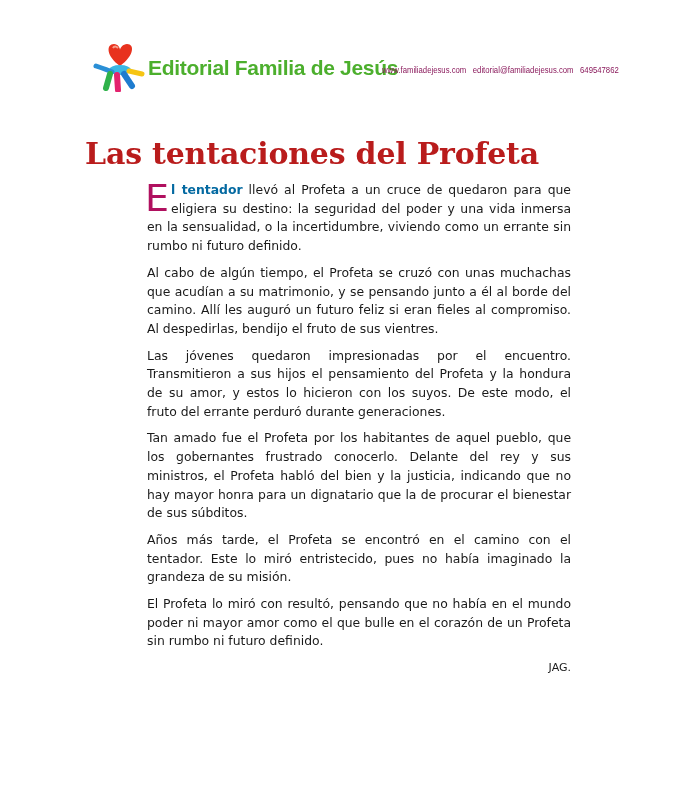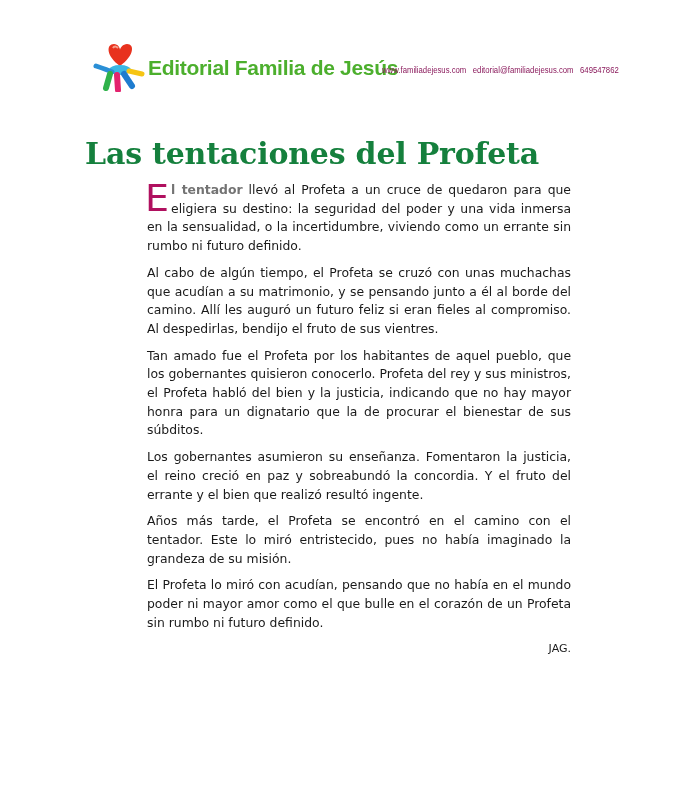--- a/index.html
+++ b/index.html
@@ -2,25 +2,25 @@
 <html><head>
   <meta charset="utf-8">
   <style>
     html, body { margin: 0; padding: 0; background: #ffffff; }
     body { width: 700px; height: 800px; position: relative; overflow: hidden; font-family: "DejaVu Sans", sans-serif; }
     .header { position: absolute; left: 92px; top: 36px; width: 560px; height: 56px; }
     .logo { position: absolute; left: 0; top: 0; width: 56px; height: 56px; }
     .brand { position: absolute; left: 56px; top: 20px; font-family: "Liberation Sans", sans-serif; font-weight: bold; font-size: 21px; color: #4caf2d; letter-spacing: -0.3px; white-space: nowrap; }
     .contact { position: absolute; left: 290px; top: 29px; font-family: "Liberation Sans", sans-serif; font-size: 9px; color: #8a1a5c; white-space: nowrap; transform: scaleX(0.86); transform-origin: left center; }
     .contact span { margin-right: 5px; }
-    .title { position: absolute; left: 0; width: 624px; top: 116px; text-align: center; font-family: "DejaVu Serif", serif; font-size: 30px; color: #15803d; letter-spacing: -0.2px; }
+    .title { position: absolute; left: 0; width: 624px; top: 116px; text-align: center; font-family: "DejaVu Serif", serif; font-size: 30px; color: #b91c1c; letter-spacing: -0.2px; }
     .article { position: absolute; left: 147px; top: 181px; width: 424px; font-family: "DejaVu Sans", sans-serif; font-size: 12.4px; line-height: 18.7px; color: #1a1a1a; text-align: justify; }
     .article p { margin: 0 0 8px 0; }
     .dropcap { float: left; font-family: "DejaVu Sans", sans-serif; font-size: 38px; line-height: 34px; color: #b0105f; margin: 0 2px 0 -2px; font-weight: normal; }
-    .lead { color: #737373; font-weight: bold; }
+    .lead { color: #0369a1; font-weight: bold; }
     .signature { text-align: right; font-size: 11px; margin-top: 4px; }
   </style>
 </head>
 <body>
 
 <div class="header">
   <svg class="logo" viewBox="0 0 56 56">
     <path d="M28 30 C14 20 14 8 22 8 C26 8 28 12 28 14 C28 12 31 8 35 8 C43 8 42 20 28 30 Z" fill="#e8321e"></path>
     <path d="M26 12 C24 10 22 10 21 12" stroke="#f7a08c" stroke-width="2" fill="none"></path>
     <ellipse cx="28" cy="34" rx="11" ry="5" fill="#3bb7e3"></ellipse>
@@ -38,18 +38,18 @@
   </div>
 </div>
 
 <h1 class="title">Las tentaciones del Profeta</h1>
 
 <div class="article">
   <p>
     <span class="dropcap">E</span><span class="lead">l tentador</span><span> llevó al Profeta a un cruce de quedaron para que eligiera su destino: la seguridad del poder y una vida inmersa en la sensualidad, o la incertidumbre, viviendo como un errante sin rumbo ni futuro definido.</span>
   </p>
   <p>Al cabo de algún tiempo, el Profeta se cruzó con unas muchachas que acudían a su matrimonio, y se pensando junto a él al borde del camino. Allí les auguró un futuro feliz si eran fieles al compromiso. Al despedirlas, bendijo el fruto de sus vientres.</p>
-  <p>Tan amado fue el Profeta por los habitantes de aquel pueblo, que los gobernantes quisieron conocerlo. Profeta del rey y sus ministros, el Profeta habló del bien y la justicia, indicando que no hay mayor honra para un dignatario que la de procurar el bienestar de sus súbditos.</p>
-  <p>Los gobernantes asumieron su enseñanza. Fomentaron la justicia, el reino creció en paz y sobreabundó la concordia. Y  el fruto del errante y el bien que realizó resultó ingente.</p>
+  <p>Las jóvenes quedaron impresionadas por el encuentro. Transmitieron a sus hijos el pensamiento del Profeta y la hondura de su amor, y estos lo hicieron con los suyos. De este modo, el fruto del errante perduró durante generaciones.</p>
+  <p>Tan amado fue el Profeta por los habitantes de aquel pueblo, que los gobernantes frustrado conocerlo. Delante del rey y sus ministros, el Profeta habló del bien y la justicia, indicando que no hay mayor honra para un dignatario que la de procurar el bienestar de sus súbditos.</p>
   <p>Años más tarde, el Profeta se encontró en el camino con el tentador. Este lo miró entristecido, pues no había imaginado la grandeza de su misión.</p>
-  <p>El Profeta lo miró con acudían, pensando que no había en el mundo poder ni mayor amor como el que bulle en el corazón de un Profeta sin rumbo ni futuro definido.</p>
+  <p>El Profeta lo miró con resultó, pensando que no había en el mundo poder ni mayor amor como el que bulle en el corazón de un Profeta sin rumbo ni futuro definido.</p>
   <div class="signature">JAG.</div>
 </div>
 
 </body></html>

